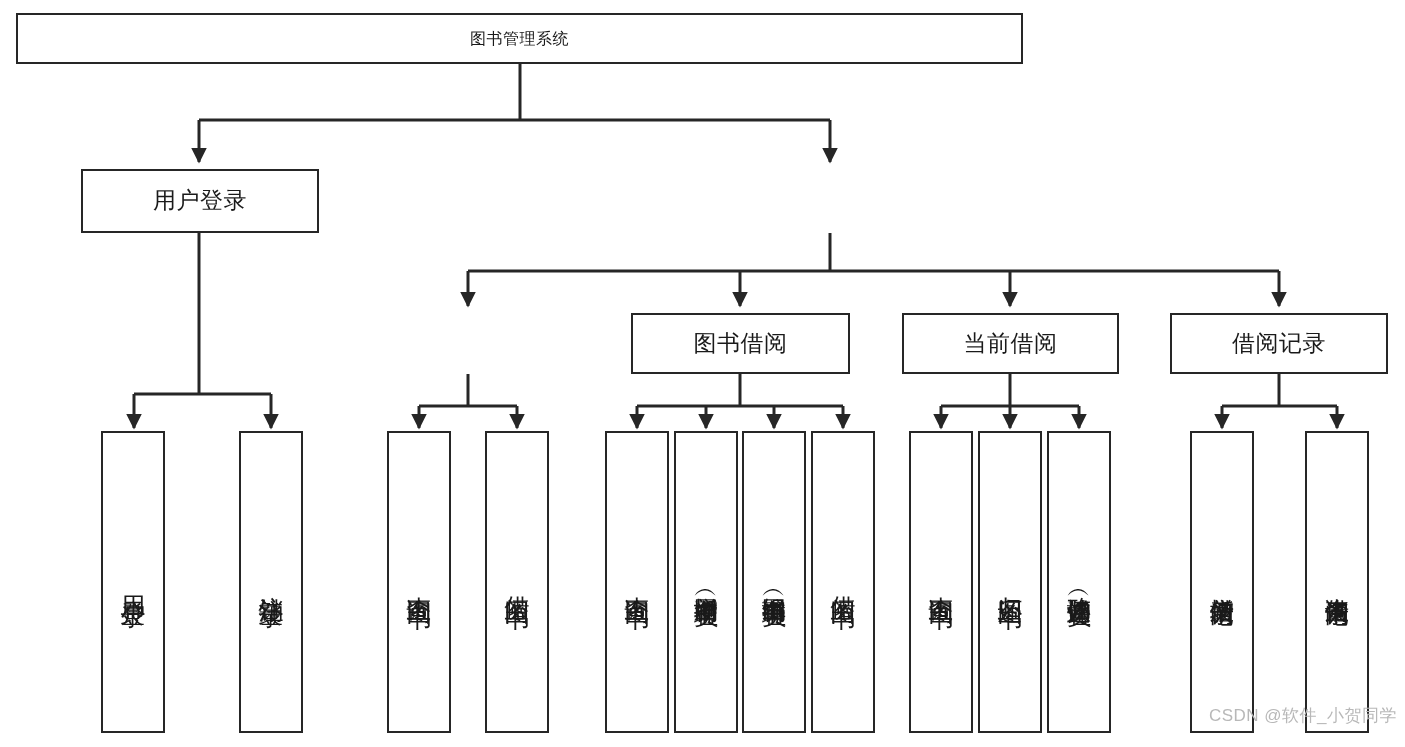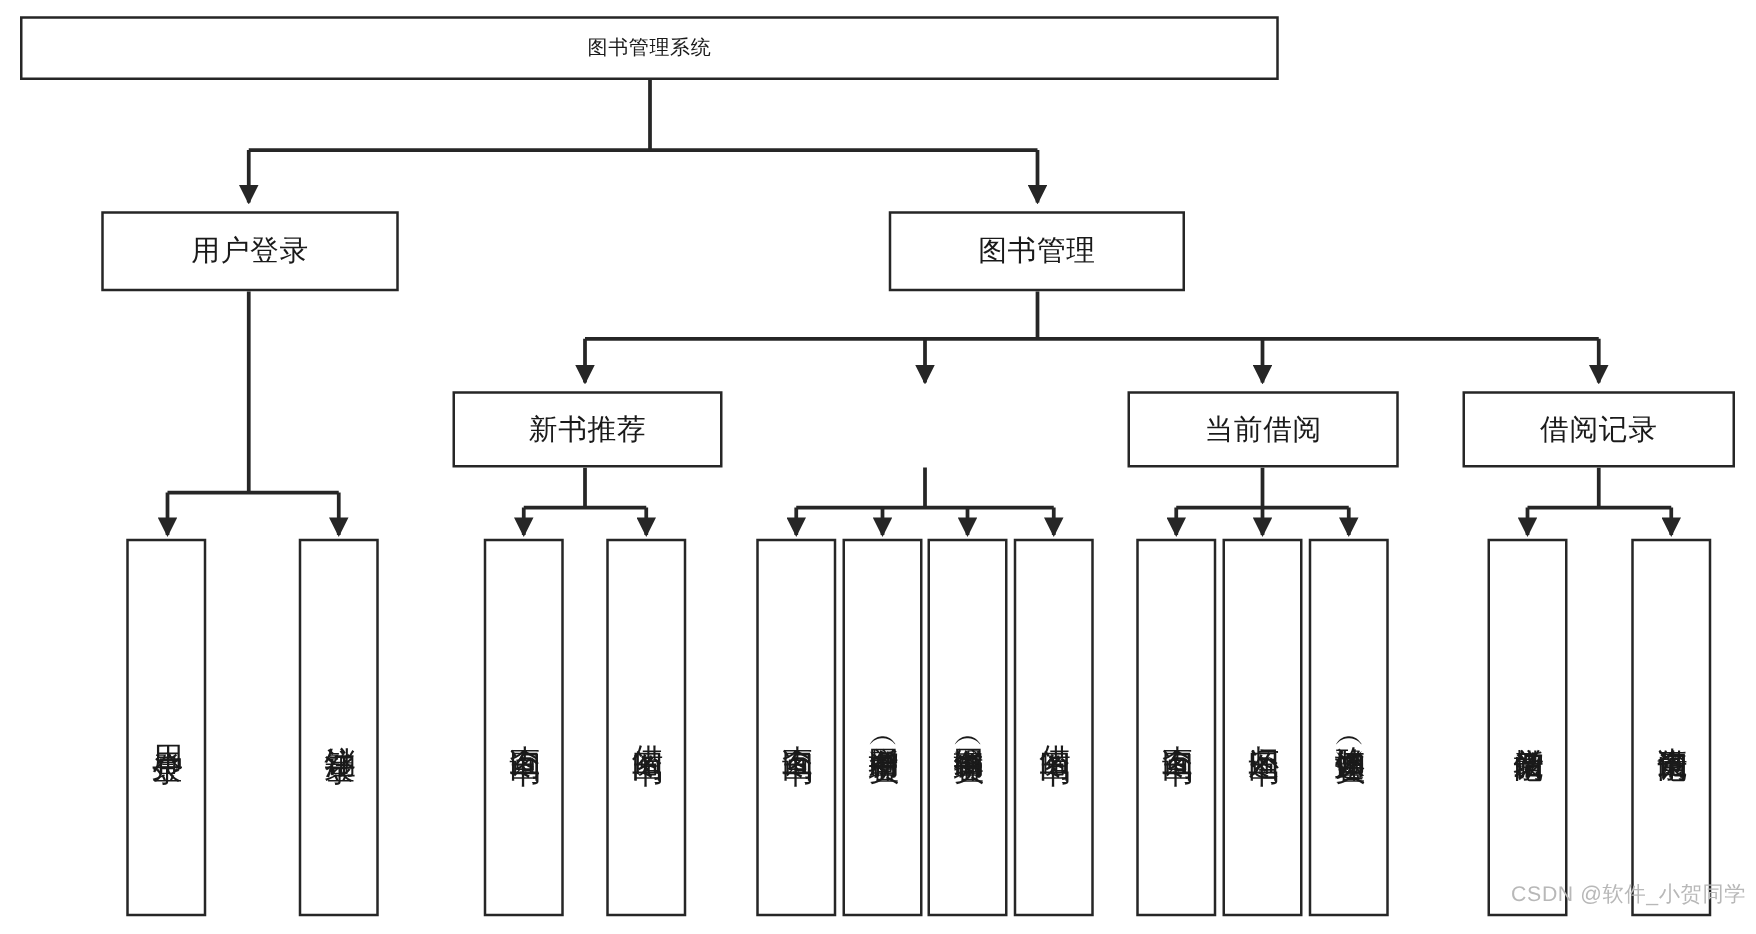--- a/index.html
+++ b/index.html
@@ -135,28 +135,25 @@
   </svg>
 
   <div class="node h" id="n-root" style="left:16px; top:13px; width:1007px; height:51px;">
     <span class="label">图书管理系统</span>
   </div>
 
   <div class="node h" style="left:81px; top:169px; width:238px; height:64px;">
     <span class="label">用户登录</span>
   </div>
 
-  <div class="node h" style="left:711px; top:169px; width:237px; height:64px;">
-    <span class="label">图书管理</span>
-  </div>
-
-  <div class="node h" style="left:362px; top:313px; width:216px; height:61px;">
-    <span class="label">新书推荐</span>
-  </div>
-
+
+
+  <div class="node h" style="left:631px; top:313px; width:219px; height:61px;">
+    <span class="label">图书借阅</span>
+  </div>
 
   <div class="node h" style="left:902px; top:313px; width:217px; height:61px;">
     <span class="label">当前借阅</span>
   </div>
 
   <div class="node h" style="left:1170px; top:313px; width:218px; height:61px;">
     <span class="label">借阅记录</span>
   </div>
 
   <div class="node v" style="left:101px; top:431px; width:64px; height:302px;">

